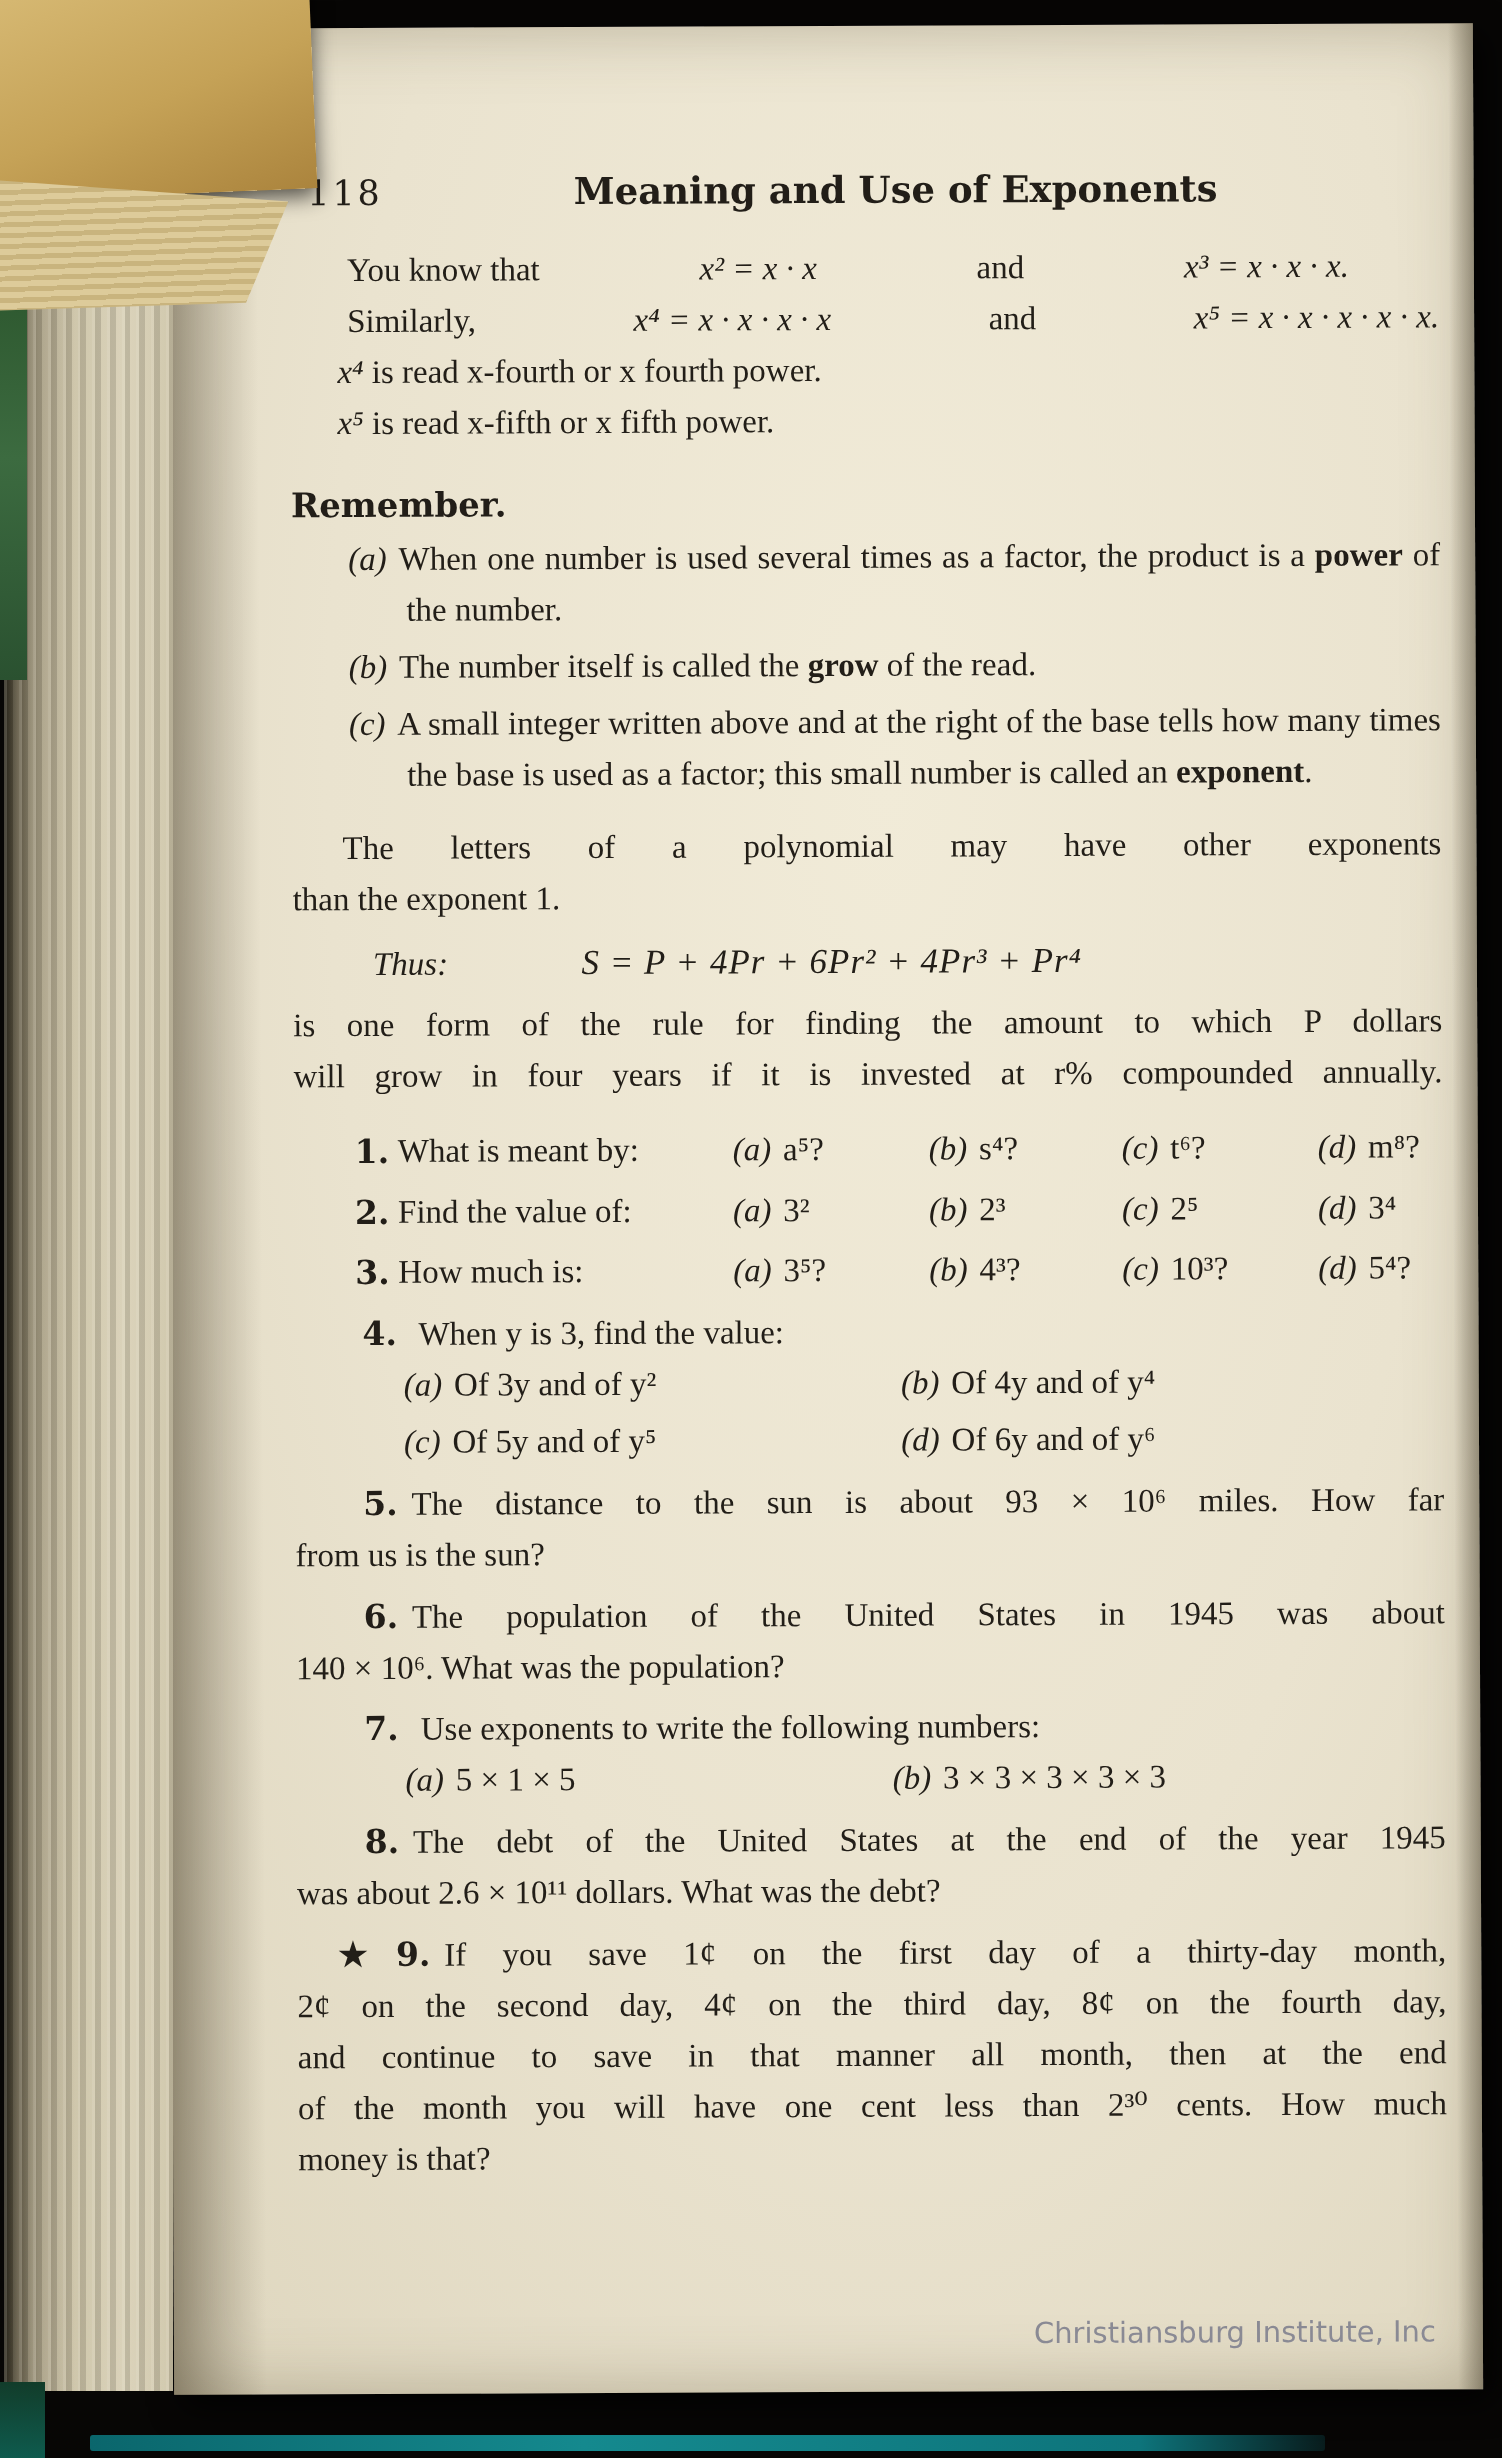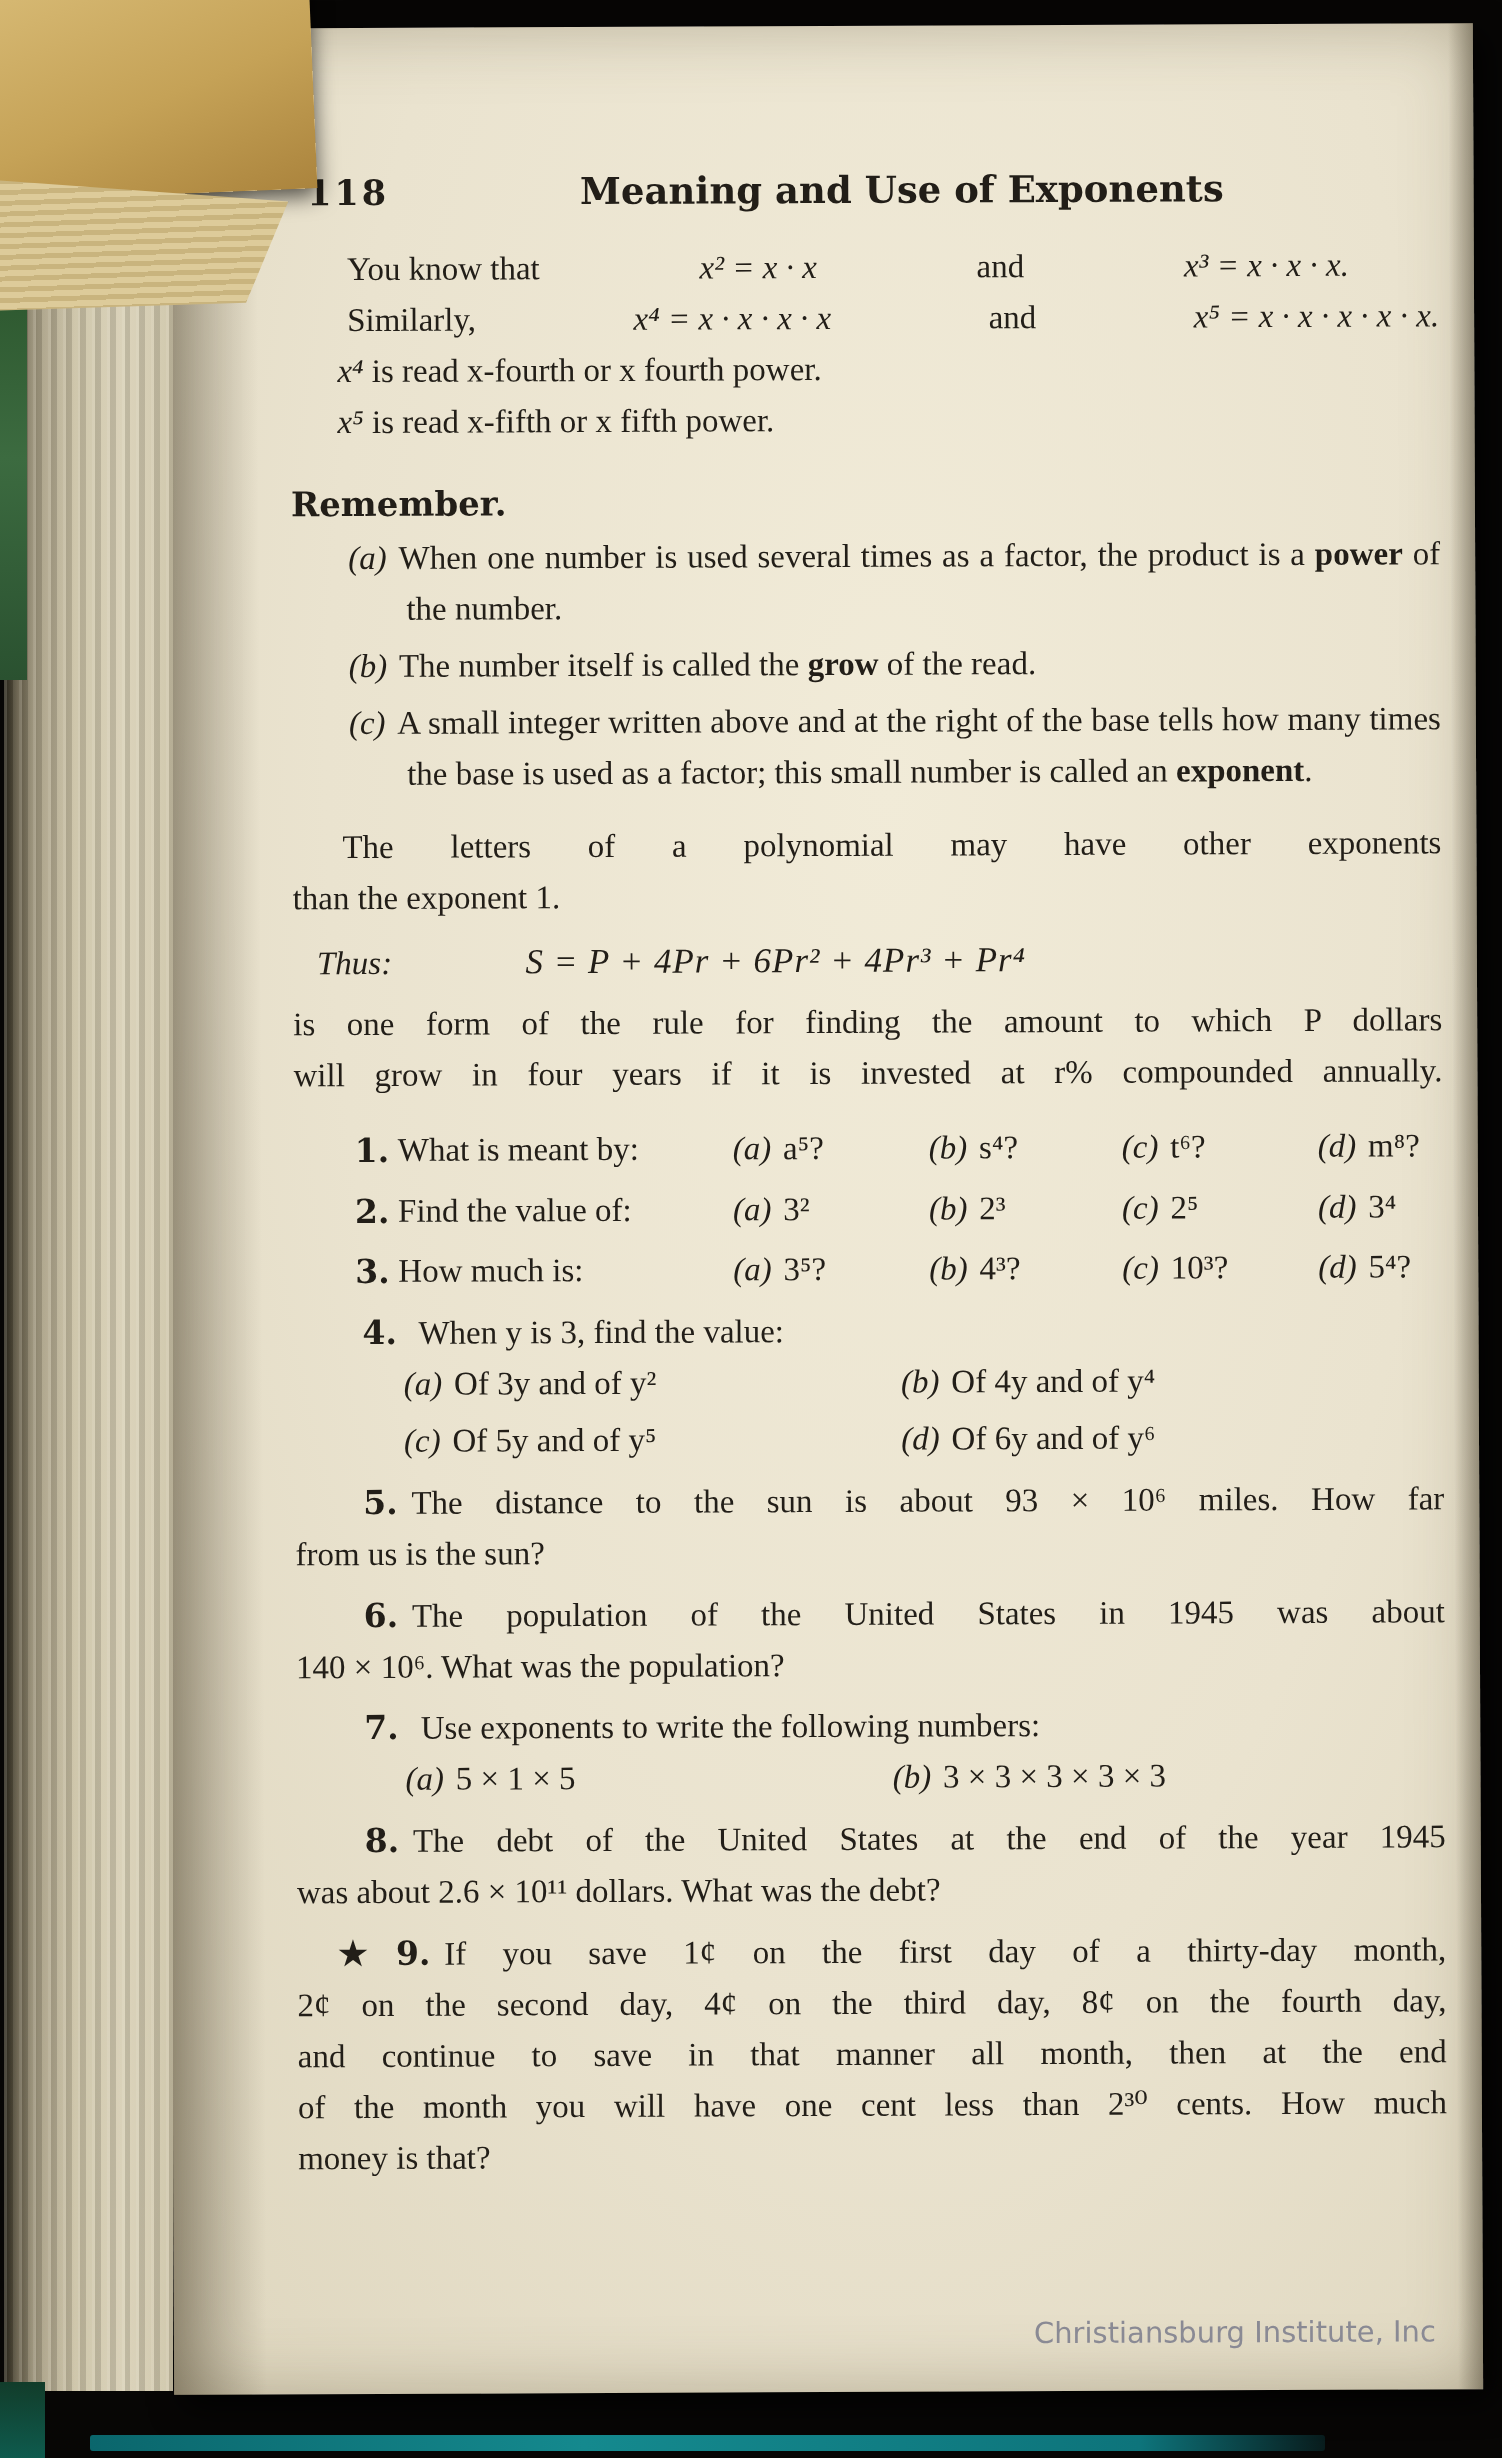--- a/index.html
+++ b/index.html
@@ -61,33 +61,33 @@
   .content {
     position:absolute; left:125px; top:139px; width:1149px;
     color:#221e18; font-size:33px; line-height:51px; overflow:hidden;
   }
   
   .b  { font-weight:bold;margin-top:41px; }
   .it { }
   .math { font-style:italic; }
   .jlast { text-align:justify; text-align-last:justify; }
   .header { display:flex; align-items:baseline; }
-  .pagenum { margin-left:17.6px; font-family:"DejaVu Serif",serif; font-weight:bold; font-size:35px; letter-spacing:2.9px; }
+  .pagenum { margin-left:17.6px; font-family:"DejaVu Serif",serif; font-weight:normal; font-size:35px; letter-spacing:2.9px; }
   .title   { margin-left:191px; font-family:"DejaVu Serif",serif; font-weight:bold; font-size:37px; }
   .intro { margin-top:25.5px; }
   .eqline { display:flex; justify-content:space-between; padding-left:57px; }
   .eqline.first { padding-right:90px; }
   .readline { margin-left:47px; }
   .remember-heading { margin-top:31px; margin-bottom:3.9px; font-family:"DejaVu Serif",serif; font-weight:bold; font-size:34px; }
   .hang { padding-left:115px; text-indent:-58px; text-align:justify; margin-bottom:5.9px; }
   .lbl { font-style:italic; margin-right:11.8px; }
   .poly { margin-top:21.6px; }
   .indent1 { text-indent:50px; }
   .thus-row { margin-top:13.7px; margin-bottom:9.8px; }
-  .thus-label { font-style:italic; margin-left:24px; }
+  .thus-label { font-style:italic; margin-left:80px; }
   .formula { font-style:italic; margin-left:125px; font-size:35px; letter-spacing:1px; }
   .exercises { margin-top:23.5px; }
   .exrow { display:grid; grid-template-columns:104px 335px 196px 193px 196px 1fr; margin-bottom:9.8px; }
   .exnum { font-family:"DejaVu Serif",serif; font-weight:bold; padding-left:61px; }
   .exnum-inline { font-family:"DejaVu Serif",serif; font-weight:bold; margin-right:13.7px; }
   .n5 { margin-left:68px; }
   .n9 { margin-left:41px; }
   .prob { margin-bottom:9.8px; }
   .subrow { padding-left:109px; margin-bottom:5.9px; }
   .suba4 { display:inline-block; width:489px; }

